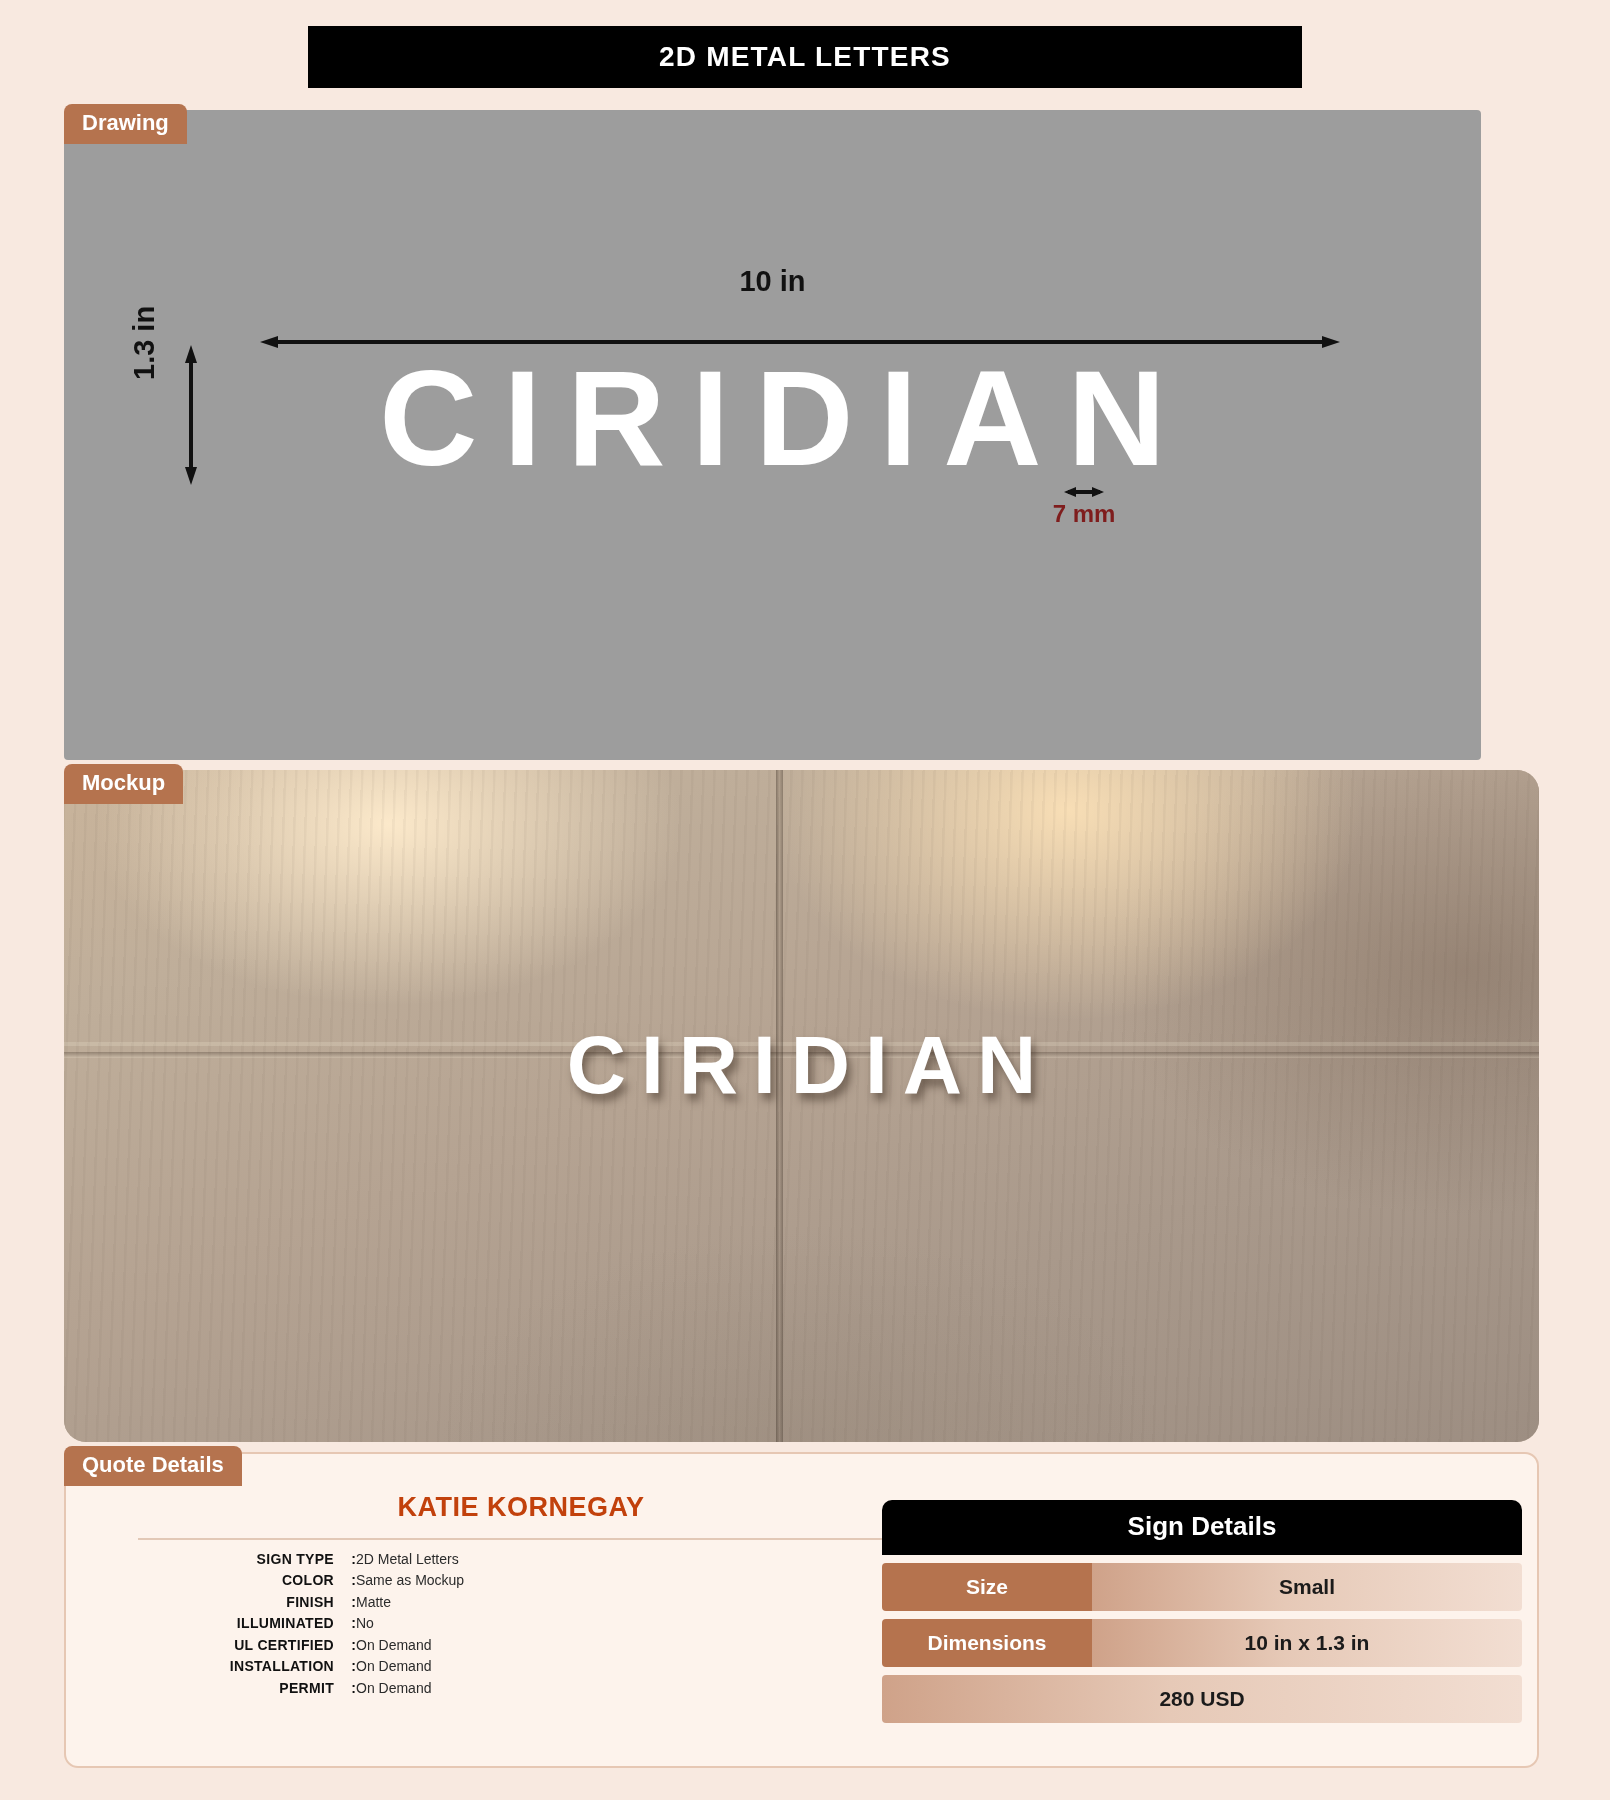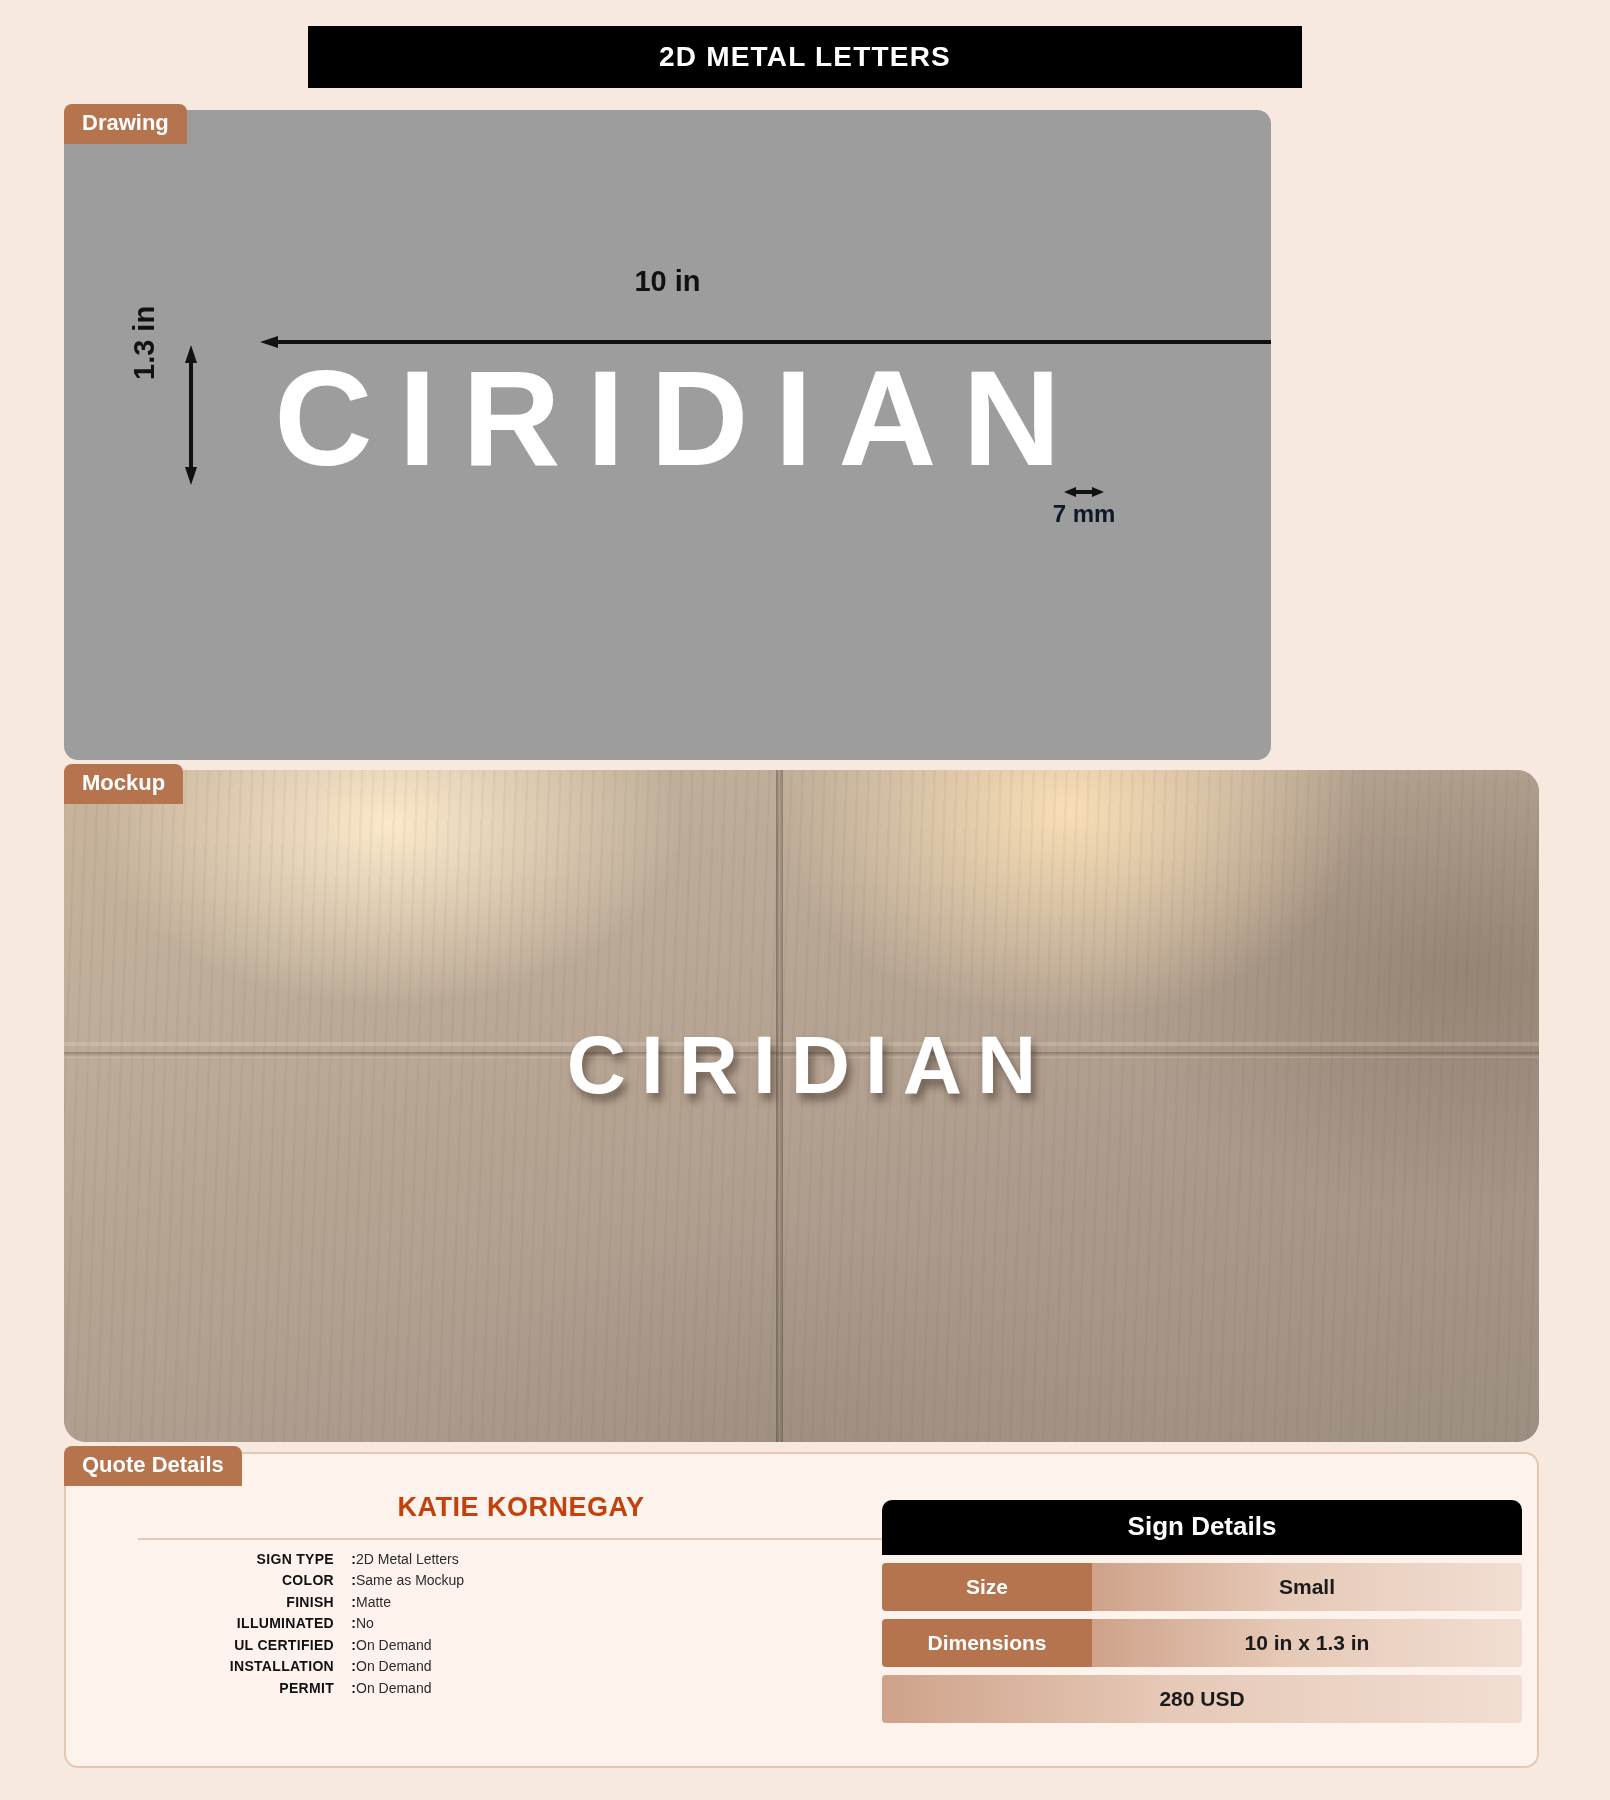--- a/index.html
+++ b/index.html
@@ -50,24 +50,24 @@
     border-radius: 8px 8px 0 0;
     z-index: 5;
     line-height: 1.1;
   }
 
   
   .drawing-panel {
     position: absolute;
     left: 64px;
     top: 110px;
-    width: 1207px;
+    width: 1417px;
     height: 650px;
     background: #9d9d9d;
-    border-radius: 14px;
+    border-radius: 4px;
     overflow: hidden;
   }
   .dim-top-label {
     position: absolute;
     left: 0;
     right: 0;
     top: 155px;
     text-align: center;
     font-size: 29px;
     font-weight: bold;
@@ -120,21 +120,21 @@
     height: 14px;
   }
   .stroke-label {
     position: absolute;
     left: 920px;
     top: 390px;
     width: 200px;
     text-align: center;
     font-size: 24px;
     font-weight: bold;
-    color: #0f172a;
+    color: #7f1d1d;
   }
 
   
   .mockup-panel {
     position: absolute;
     left: 64px;
     top: 770px;
     width: 1475px;
     height: 672px;
     border-radius: 22px;

